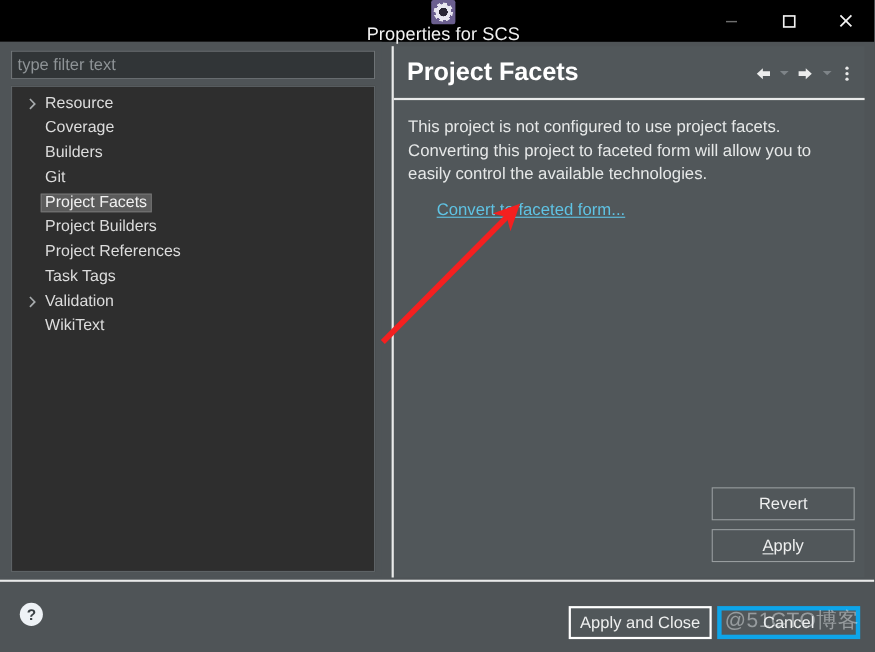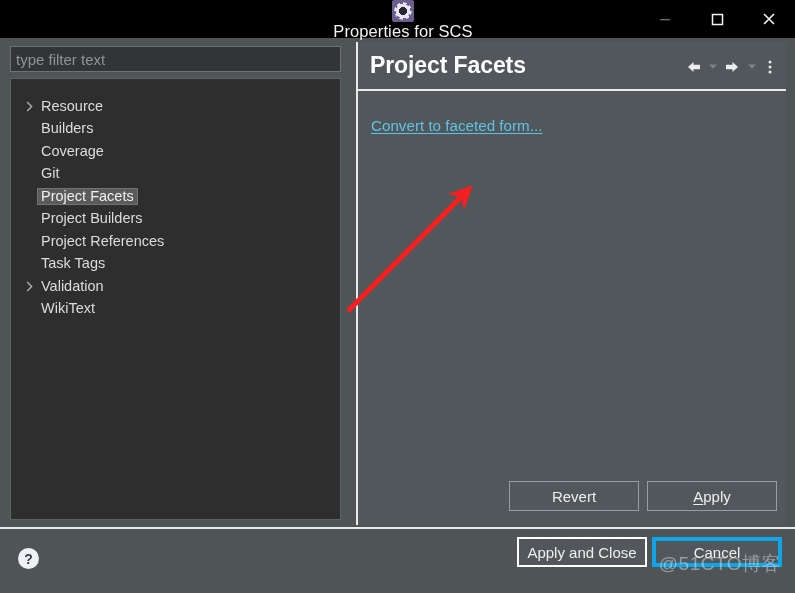--- a/index.html
+++ b/index.html
@@ -111,21 +111,21 @@
   }
   #filter-input::placeholder { color: #8e9396; opacity: 1; }
 
   #tree {
     position: absolute;
     left: 10px; top: 40px;
     width: 331px; height: 442px;
     background: #2e2e2e;
     border: 1px solid #5d6265;
     overflow: hidden;
-    padding-top: 16px;
+    padding-top: 4px;
   }
 
   .tree-row {
     position: relative;
     height: 22.5px;
     display: flex;
     align-items: center;
     padding-left: 10px;
     cursor: default;
   }
@@ -207,28 +207,30 @@
   }
 
   #convert-link {
     display: inline-block;
     margin-top: 12px;
     color: #5fc3e4;
     font-size: 15.2px;
     text-decoration: underline;
     text-underline-offset: 2px;
     cursor: pointer;
+    margin-left: 26px;
   }
 
   
   #pane-buttons {
     position: absolute;
     right: 9px; bottom: 12px;
     display: flex;
     gap: 8px;
+    flex-direction: column;
   }
   .pane-btn {
     width: 130px; height: 30px;
     background: #51575a;
     border: 1px solid #989d9f;
     color: #eeefef;
     font-family: "Liberation Sans", sans-serif;
     font-size: 15px;
     cursor: default;
     display: flex; align-items: center; justify-content: center;
@@ -261,21 +263,21 @@
     justify-content: center;
     color: #3a4145;
     font-size: 14px;
     font-weight: bold;
     font-family: "Liberation Sans", sans-serif;
     cursor: default;
   }
 
   #dialog-buttons {
     position: absolute;
-    right: 13px; top: 8px;
+    right: 13px; top: 22px;
     display: flex;
     gap: 5px;
   }
   .dlg-btn {
     width: 130px; height: 30px;
     background: #51575a;
     border: 4px solid #0ea5e9;
     color: #eeefef;
     font-family: "Liberation Sans", sans-serif;
     font-size: 15px;
@@ -342,25 +344,25 @@
         <div class="tree-row">
           <span class="tree-arrow">
             <svg width="7" height="11" viewBox="0 0 7 11">
               <path d="M1.2 1 L5.6 5.5 L1.2 10" fill="none" stroke="#a8acae" stroke-width="1.5"></path>
             </svg>
           </span>
           <span class="tree-label">Resource</span>
         </div>
         <div class="tree-row">
           <span class="tree-arrow"></span>
+          <span class="tree-label">Coverage</span>
+        </div>
+        <div class="tree-row">
+          <span class="tree-arrow"></span>
           <span class="tree-label">Builders</span>
-        </div>
-        <div class="tree-row">
-          <span class="tree-arrow"></span>
-          <span class="tree-label">Coverage</span>
         </div>
         <div class="tree-row">
           <span class="tree-arrow"></span>
           <span class="tree-label">Git</span>
         </div>
         <div class="tree-row selected">
           <span class="tree-arrow"></span>
           <span class="tree-label">Project Facets</span>
         </div>
         <div class="tree-row">
@@ -420,20 +422,21 @@
           <svg width="6" height="18" viewBox="0 0 6 18">
             <circle cx="3" cy="4" r="1.5" fill="#e8e9e9"></circle>
             <circle cx="3" cy="9" r="1.5" fill="#e8e9e9"></circle>
             <circle cx="3" cy="14" r="1.5" fill="#e8e9e9"></circle>
           </svg>
         </div>
       </div>
     </div>
 
     <div id="right-body">
+      <div id="desc">This project is not configured to use project facets. Converting this project to faceted form will allow you to easily control the available technologies.</div>
       <a id="convert-link">Convert to faceted form...</a>
 
       <div id="pane-buttons">
         <div class="pane-btn">Revert</div>
         <div class="pane-btn">
           <span class="mnem">A</span>
             <span>pply</span>
         </div>
       </div>
     </div>

